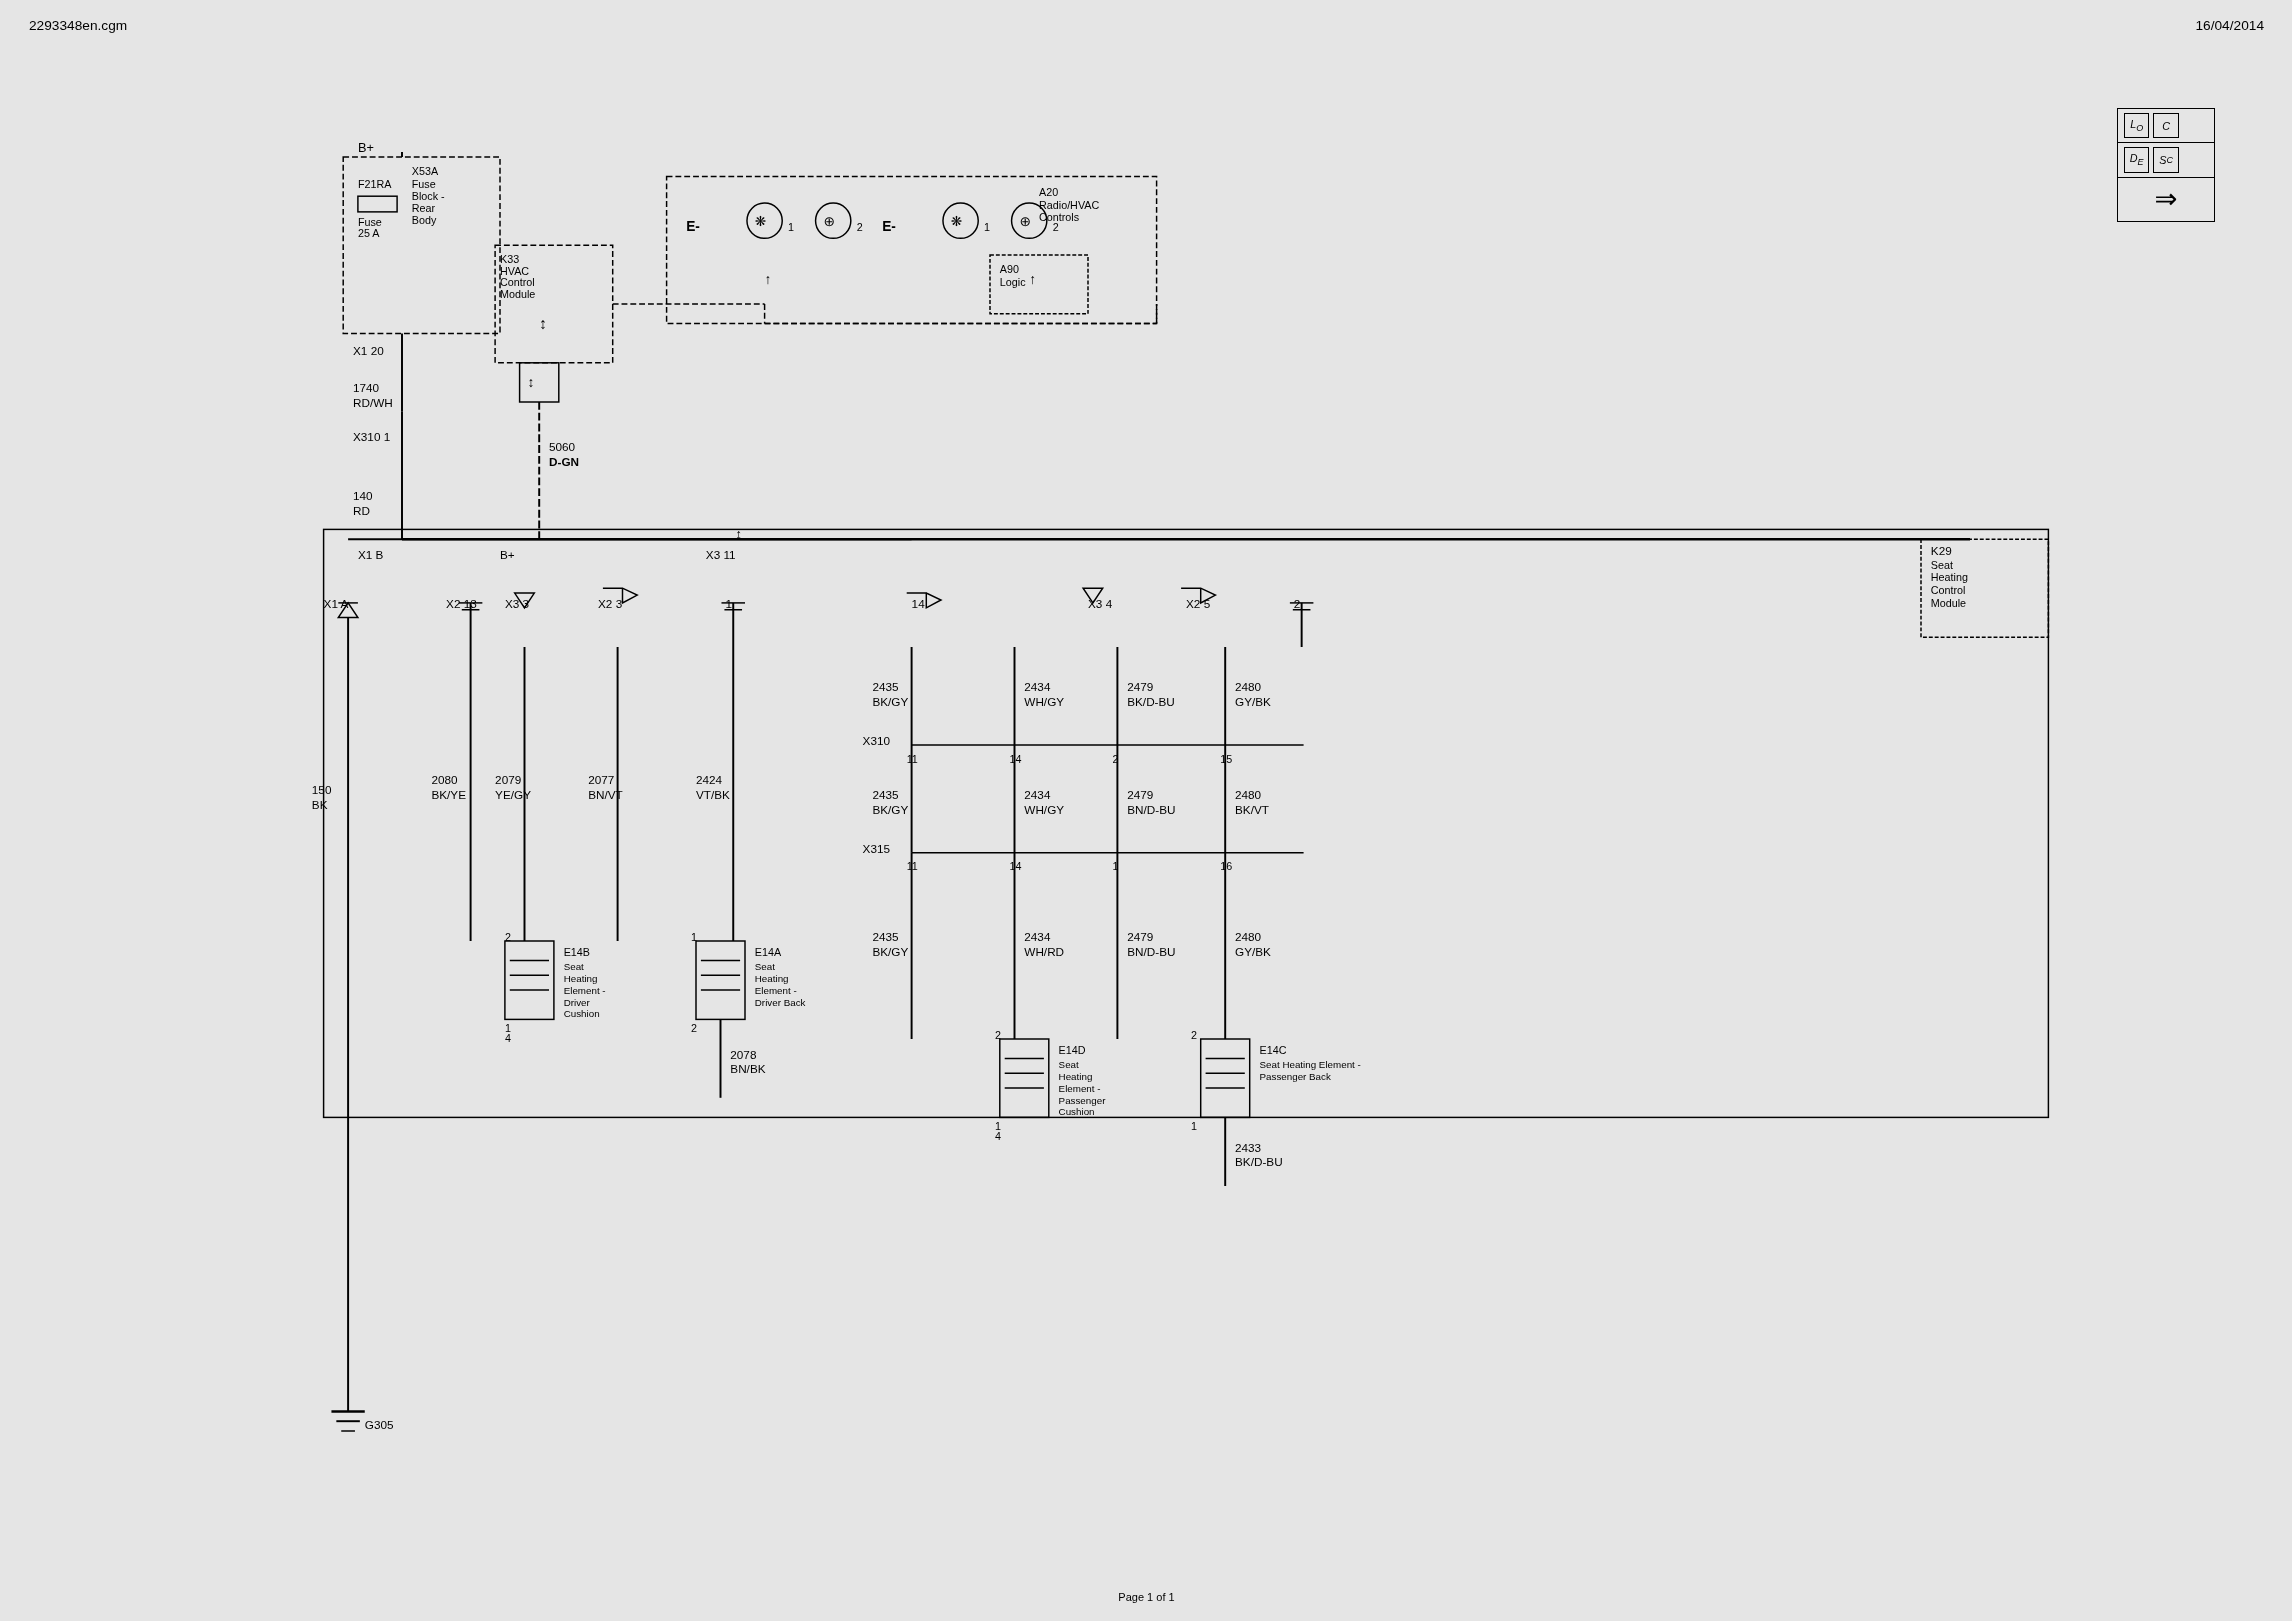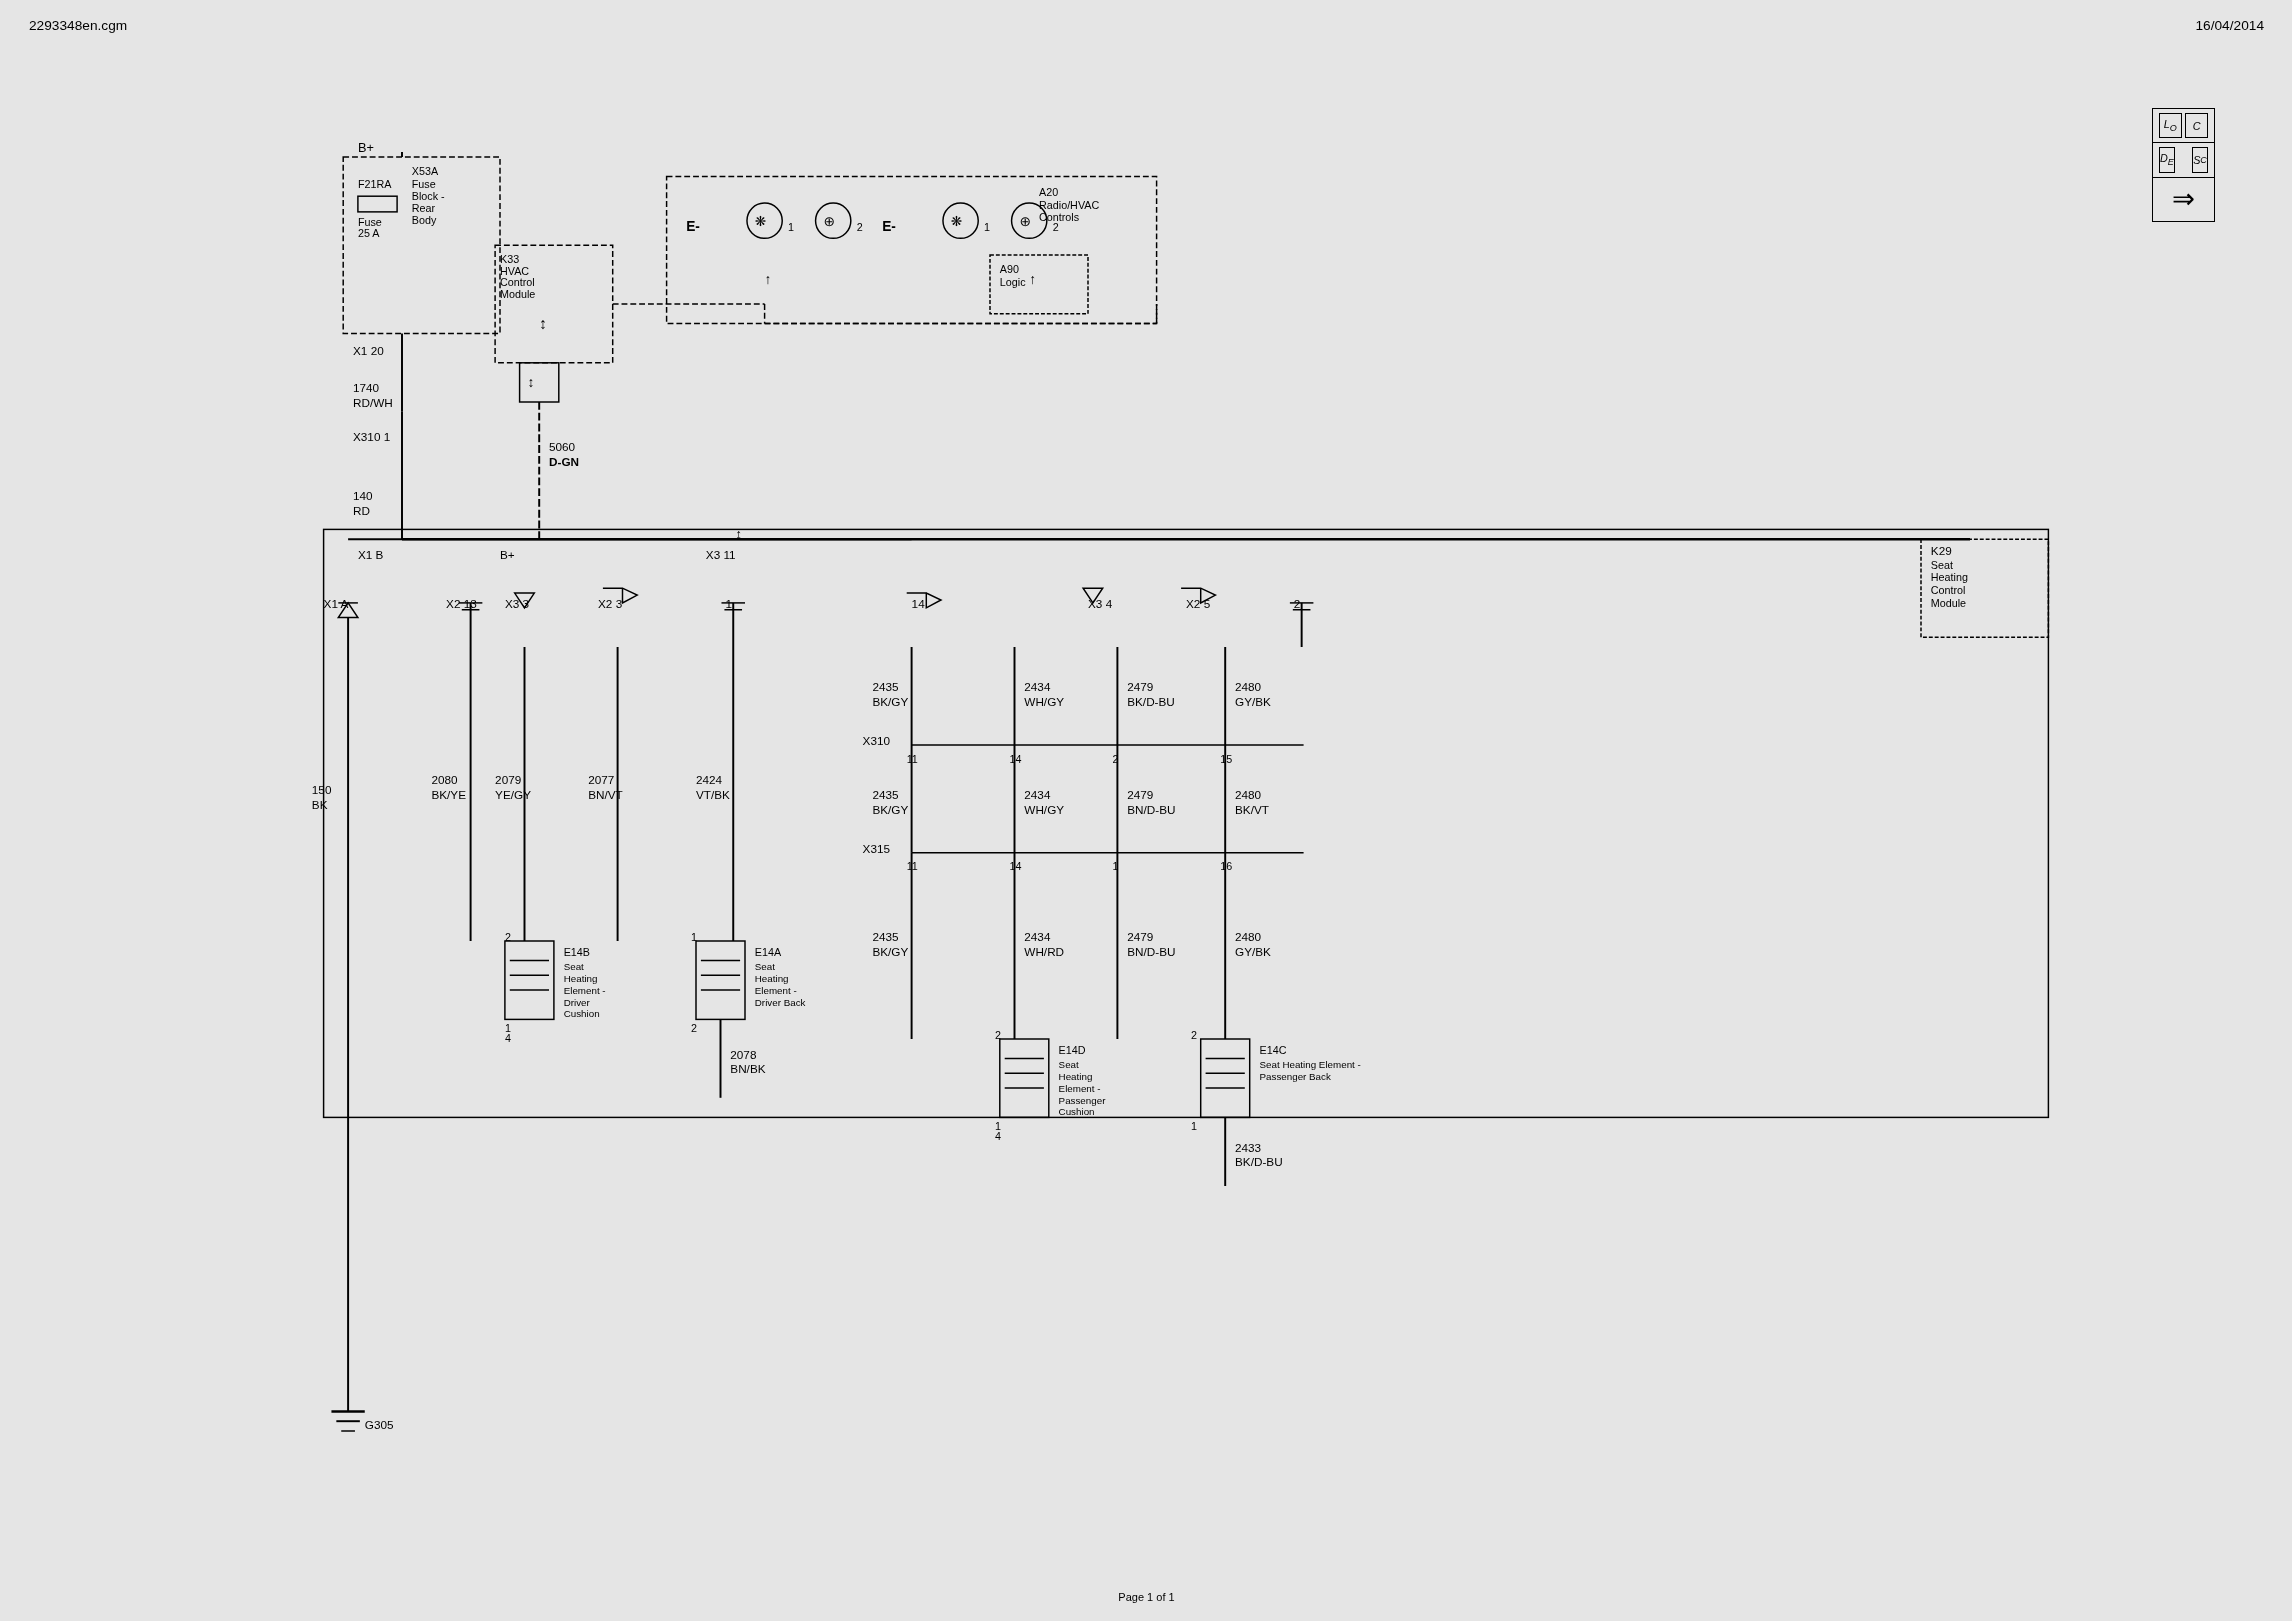--- a/index.html
+++ b/index.html
@@ -339,28 +339,28 @@
     <line x1="1190" y1="1080" x2="1190" y2="1150" stroke="#000" stroke-width="2"></line>
     <text x="1200" y="1115" font-size="12">2433</text>
     <text x="1200" y="1130" font-size="12">BK/D-BU</text>
 
     <line x1="295" y1="490" x2="870" y2="490" stroke="#000" stroke-width="2"></line>
 
     <rect x="270" y="480" width="1760" height="600" fill="none" stroke="#000" stroke-width="1.5"></rect>
 
   </svg>
 
-  <div style="position:absolute; top:108px; right:78px; border:1px solid #000; width:63px;">
+  <div style="position:absolute; top:108px; right:78px; border:1px solid #000; width:98px;">
     <div style="display:flex; align-items:center; padding:3.9px 5.9px; border-bottom:1px solid #000;">
       <div style="width:25.5px; height:25.5px; border:1px solid #000; margin-right:3.9px; display:flex; align-items:center; justify-content:center; font-size:10.8px; font-style:italic;">
         <span>L<sub>O</sub></span>
       </div>
       <div style="width:25.5px; height:25.5px; border:1px solid #000; display:flex; align-items:center; justify-content:center; font-size:10.8px; font-style:italic;">C</div>
     </div>
-    <div style="display:flex; align-items:center; padding:3.9px 5.9px; border-bottom:1px solid #000;gap:13px;">
+    <div style="display:flex; align-items:center; padding:3.9px 5.9px; border-bottom:1px solid #000;">
       <div style="width:25.5px; height:25.5px; border:1px solid #000; margin-right:3.9px; display:flex; align-items:center; justify-content:center; font-size:10.8px; font-style:italic;">
         <span>D<sub>E</sub></span>
       </div>
       <div style="width:25.5px; height:25.5px; border:1px solid #000; display:flex; align-items:center; justify-content:center; font-size:10.8px; font-style:italic;">S<sub>C</sub></div>
     </div>
     <div style="padding:5.9px; display:flex; align-items:center; justify-content:center;">
       <span style="font-size:27.4px;">⇒</span>
     </div>
   </div>
 

